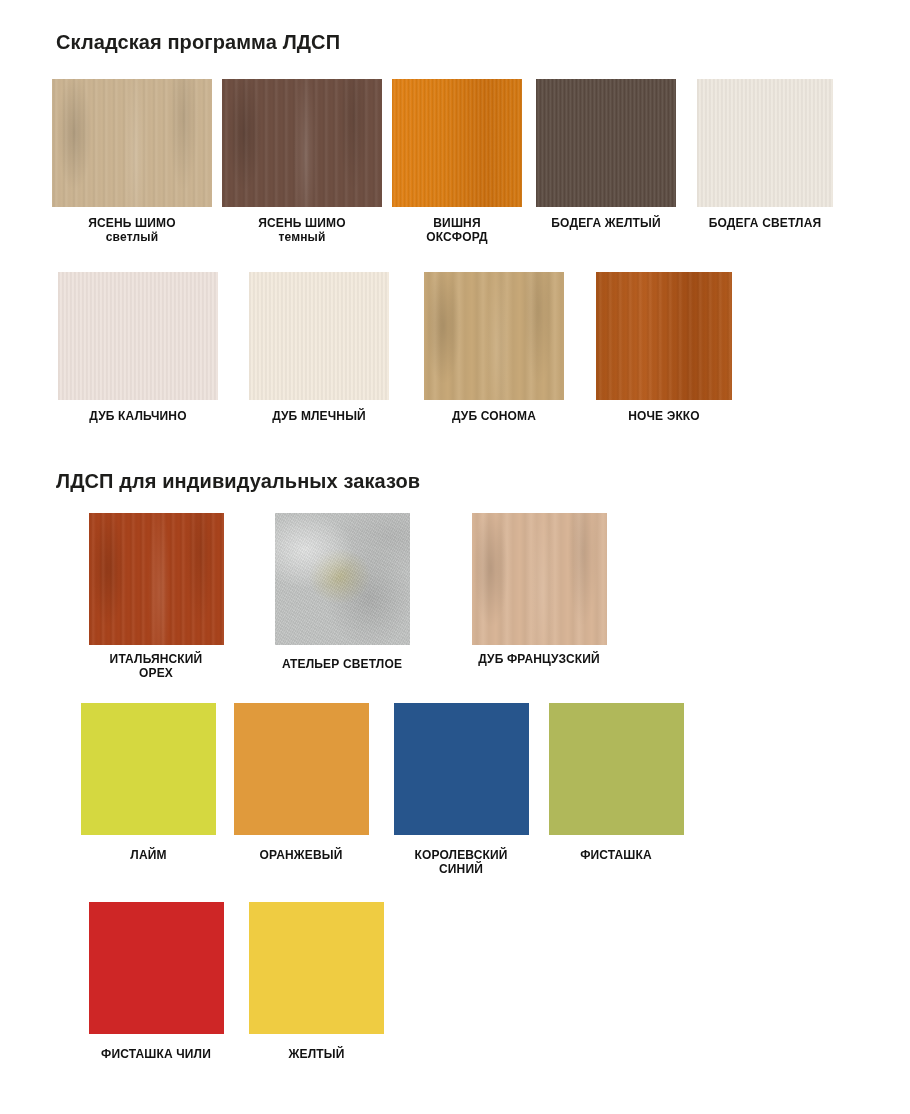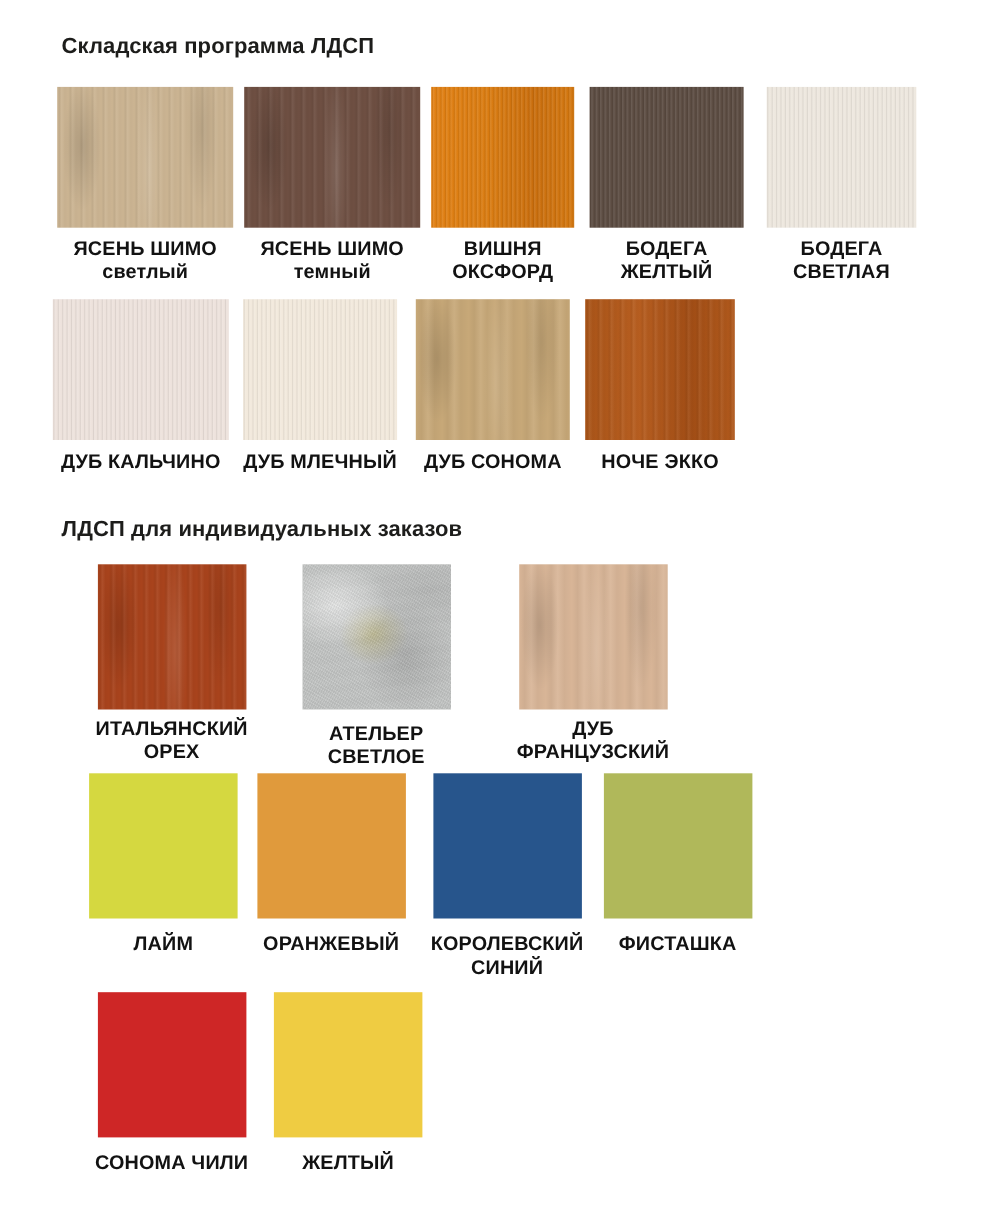--- a/index.html
+++ b/index.html
@@ -32,21 +32,21 @@
   .cell { display: flex; flex-direction: column; align-items: center; }
 
   .swatch {
     display: block;
     position: relative;
     overflow: hidden;
     background-color: #cccccc;
   }
 
   .label {
-    font-size: 18px;
+    font-size: 12px;
     font-weight: bold;
     line-height: 1.18;
     text-align: center;
     color: #121212;
     letter-spacing: 0.15px;
     white-space: pre-line;
     margin-top: 9px;
   }
   .label.small-gap { margin-top: 7px; }
 
@@ -152,21 +152,21 @@
     </div>
 
     <div class="cell">
       <div class="swatch" style="width:136px;height:128px;background-color:#EDE7DE;">
         <div class="tex grain fine"></div>
       </div>
       <div class="label" style="width:150px;">БОДЕГА СВЕТЛАЯ</div>
     </div>
   </div>
 
-  <div class="grid" style="left:48px; top:272px; gap:8px;">
+  <div class="grid" style="left:58px; top:272px; gap:26px;">
 
     <div class="cell">
       <div class="swatch" style="width:160px;height:128px;background-color:#EDE2DC;">
         <div class="tex grain fine"></div>
       </div>
       <div class="label" style="width:160px;">ДУБ КАЛЬЧИНО</div>
     </div>
 
 
     <div class="cell">
@@ -254,21 +254,21 @@
       <div class="label" style="width:140px;margin-top:13px;">ФИСТАШКА</div>
     </div>
   </div>
 
   <div class="grid" style="left:81px; top:902px; gap:18px;">
 
     <div class="cell">
       <div class="swatch" style="width:135px;height:132px;background-color:#CE2626;">
           <div class="plain"></div>
         </div>
-      <div class="label" style="width:150px;margin-top:13px;">СОНОМА ЧИЛИ</div>
+      <div class="label" style="width:150px;margin-top:13px;">ФИСТАШКА ЧИЛИ</div>
     </div>
 
     <div class="cell">
       <div class="swatch" style="width:135px;height:132px;background-color:#EFCC42;">
           <div class="plain"></div>
         </div>
       <div class="label" style="width:135px;margin-top:13px;">ЖЕЛТЫЙ</div>
     </div>
 
   </div>

